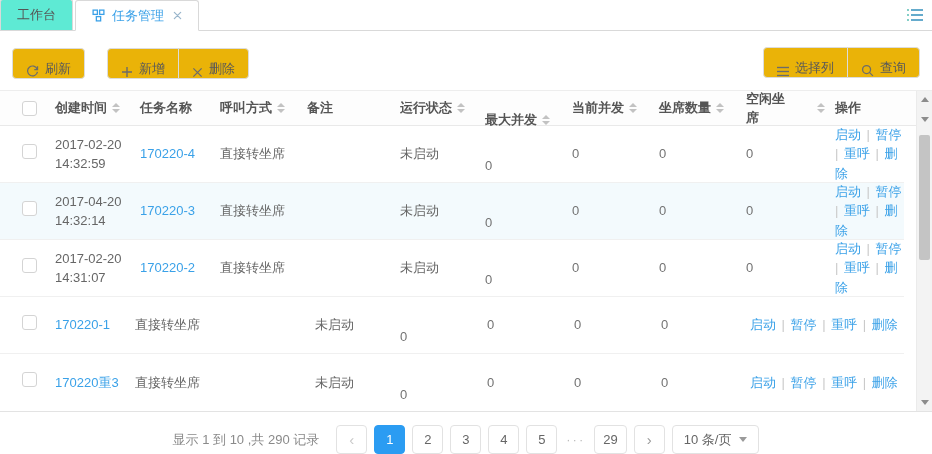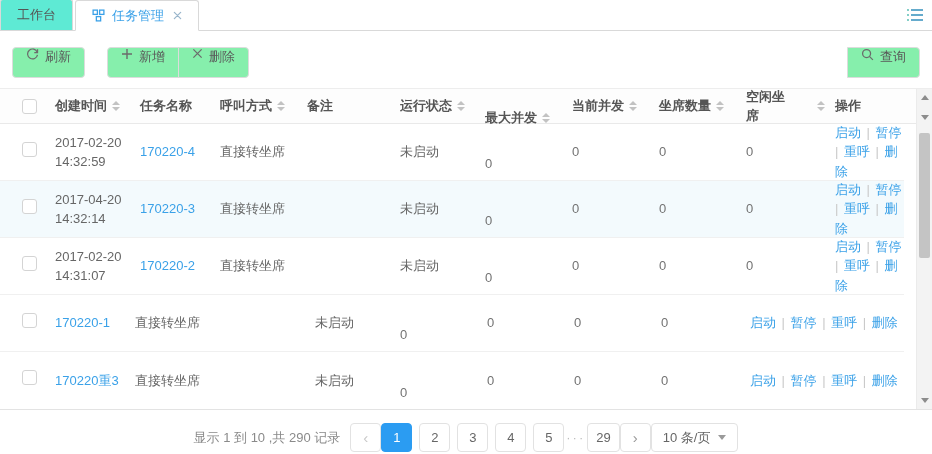--- a/index.html
+++ b/index.html
@@ -13,22 +13,22 @@
   .tabbar { height:31px; border-bottom:1px solid #d9d9d9; display:flex; align-items:flex-end; position:relative; background:#fff; }
   .tab { height:31px; display:inline-flex; align-items:center; gap:7px; padding:0 16px; font-size:13px;
          border:1px solid #d9d9d9; border-radius:3px 3px 0 0; cursor:default; }
   .tab.inactive { background:#5eead4; color:#555; border-bottom:none; }
   .tab.active { background:#fff; color:#3aa1e8; border-bottom:1px solid #fff; margin-bottom:-1px; margin-left:2px;text-align:center; }
   .tab .close { color:#9ab6cc; font-size:13px; line-height:1; margin-left:2px; }
   .tabbar-menu { position:absolute; right:8px; top:7px; width:18px; height:16px; }
   
   .toolbar { margin:16px 12px 0 12px; display:flex; justify-content:space-between; align-items:center; }
   .tb-left { display:flex; gap:18px; }
-  .btn { height:31px; padding:0 13px; background:#86efac; border:1px solid #dcdcdc; border-radius:4px;
-         color:#595959; font-size:13px; display:inline-flex; align-items:flex-start; gap:6px;
+  .btn { height:31px; padding:0 13px; background:#eab308; border:1px solid #dcdcdc; border-radius:4px;
+         color:#595959; font-size:13px; display:inline-flex; align-items:flex-end; gap:6px;
          font-family:inherit; cursor:pointer; }
   .btn-group { display:inline-flex; }
   .btn-group .btn { border-radius:0; margin-left:-1px; }
   .btn-group .btn:first-child { border-radius:4px 0 0 4px; margin-left:4px; }
   .btn-group .btn:last-child { border-radius:0 4px 4px 0; }
   .icon { display:inline-flex; align-items:center; }
   
   .table { position:relative; margin-top:10px; border-top:1px solid #ededed; border-bottom:1px solid #e3e3e3; }
   .thead { display:flex; align-items:center; height:35px; border-bottom:1px solid #e9e9e9; background:#fdfdfd;
            font-weight:bold; color:#555; padding-right:16px; }
@@ -58,21 +58,21 @@
   .sort i { width:0; height:0; border-left:4px solid transparent; border-right:4px solid transparent; display:block; }
   .sort .up { border-bottom:4px solid #c2c2c2; }
   .sort .dn { border-top:4px solid #c2c2c2; }
   
   .gutter { position:absolute; top:0; right:0; bottom:0; width:16px; background:#f3f3f3; border-left:1px solid #ebebeb; }
   .sb-arrow { position:absolute; left:4px; width:0; height:0; border-left:4px solid transparent; border-right:4px solid transparent; }
   .sb-up { border-bottom:5px solid #8c8c8c; }
   .sb-dn { border-top:5px solid #8c8c8c; }
   .sb-thumb { position:absolute; left:2px; width:11px; background:#c4c4c4; border-radius:2px; }
   
-  .pager { margin-top:13px; display:flex; align-items:center; justify-content:center; color:#8a8a8a; }
+  .pager { margin-top:13px; display:flex; align-items:center; justify-content:center; gap:7px; color:#8a8a8a; }
   .pager .summary { margin-right:10px; color:#8a8a8a; }
   .pbtn { min-width:31px; height:29px; padding:0 8px; background:#fff; border:1px solid #e2e2e2; border-radius:4px;
           color:#666; font-size:13px; font-family:inherit; display:inline-flex; align-items:center; justify-content:center; cursor:pointer; }
   .pbtn.active { background:#2b9cf2; border-color:#2b9cf2; color:#fff; }
   .pbtn.nav { color:#c9c9c9; font-size:15px; }
   .pbtn.nav.next { color:#9a9a9a; }
   .ellipsis { color:#bdbdbd; letter-spacing:2px; padding:0 2px; }
   .psize { gap:6px; padding:0 11px; color:#666; }
   .caret { width:0; height:0; border-left:4px solid transparent; border-right:4px solid transparent; border-top:5px solid #9a9a9a; margin-left:2px; }
 </style>
@@ -141,20 +141,32 @@
             </svg>
         </span>
         <span>删除</span>
       </button>
     </span>
   </div>
   <div class="tb-right">
     <span class="btn-group">
       <button class="btn">
         <span class="icon">
+          <svg width="12" height="11" viewBox="0 0 12 11">
+              <g stroke="#6b6b6b" stroke-width="1.4">
+                <line x1="0" y1="1.5" x2="12" y2="1.5"></line>
+                <line x1="0" y1="5.5" x2="12" y2="5.5"></line>
+                <line x1="0" y1="9.5" x2="12" y2="9.5"></line>
+              </g>
+            </svg>
+        </span>
+        <span>选择列</span>
+      </button>
+      <button class="btn">
+        <span class="icon">
           <svg width="13" height="13" viewBox="0 0 14 14">
               <circle cx="6" cy="6" r="4.3" fill="none" stroke="#6b6b6b" stroke-width="1.4"></circle>
               <line x1="9.3" y1="9.3" x2="12.8" y2="12.8" stroke="#6b6b6b" stroke-width="1.4"></line>
             </svg>
         </span>
         <span>查询</span>
       </button>
     </span>
   </div>
 </div>

